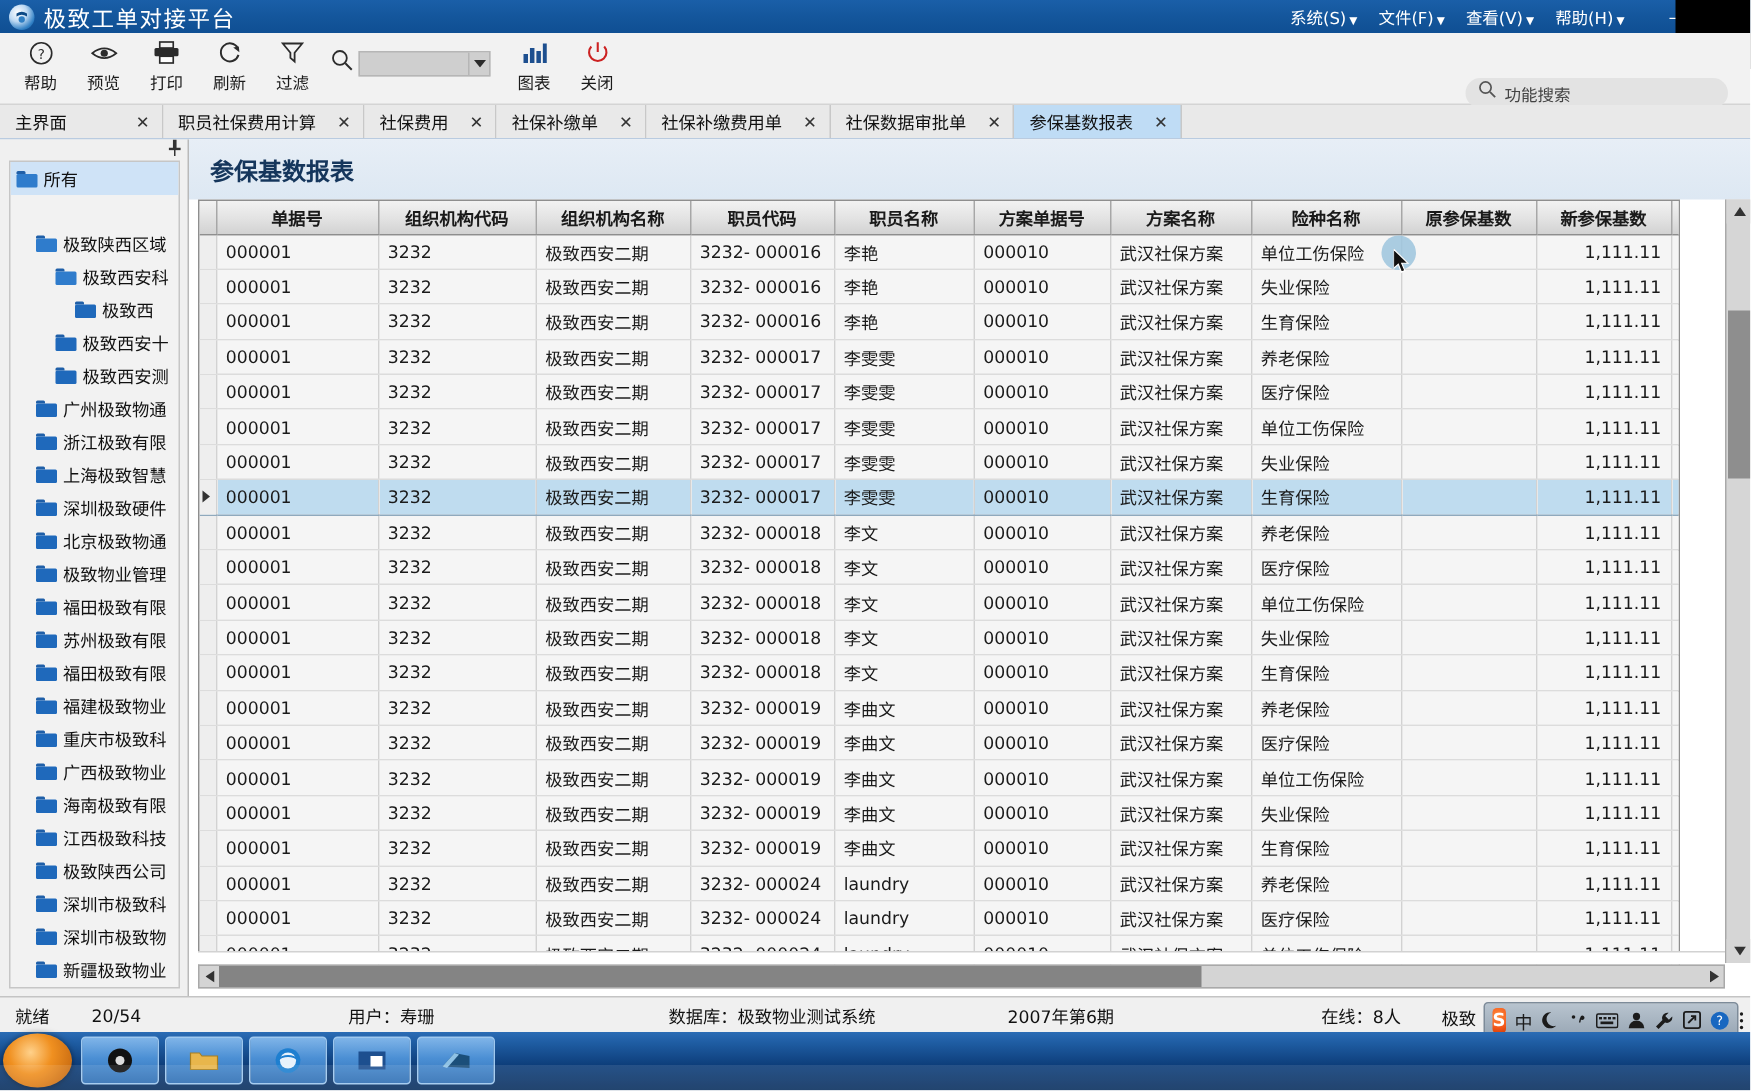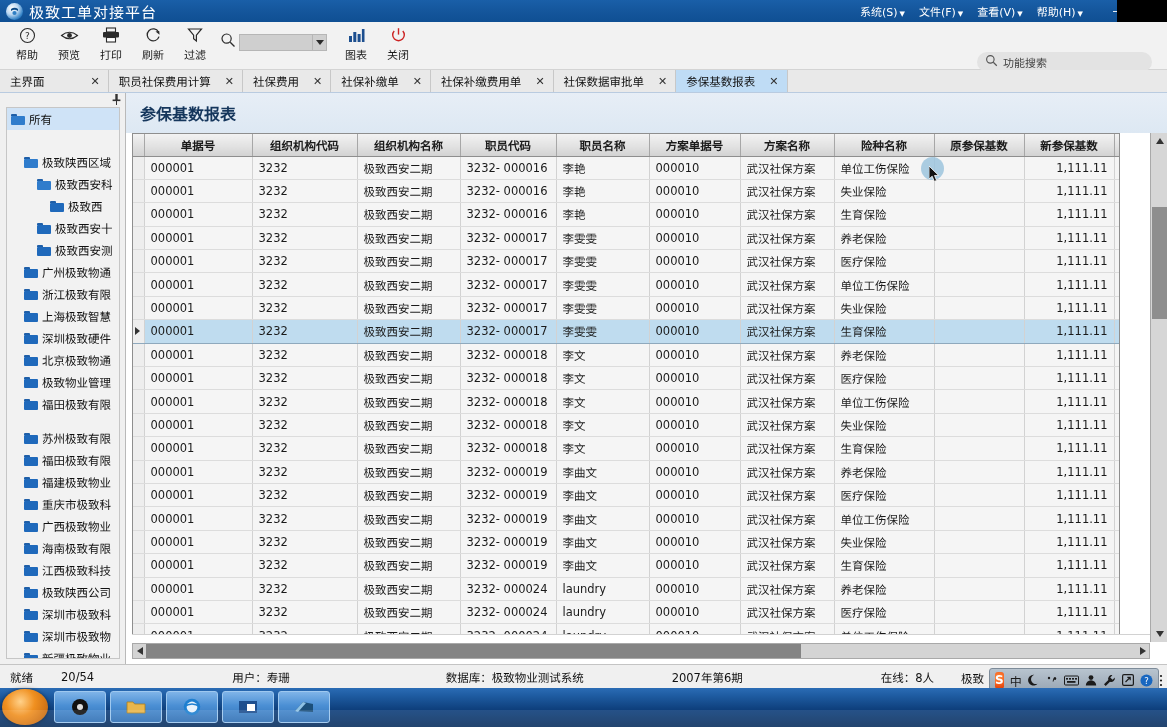--- a/index.html
+++ b/index.html
@@ -538,21 +538,21 @@
           </span>
           <span class="tlabel">极致物业管理</span>
         </div>
         <div class="tnode" style="padding-left: 17px;">
           <span class="folder">
             <span class="tab-bit"></span>
             <span class="body"></span>
           </span>
           <span class="tlabel">福田极致有限</span>
         </div>
-        <div class="tnode" style="padding-left: 17px; margin-top: 12px;">
+        <div class="tnode" style="padding-left: 17px;">
           <span class="folder">
             <span class="tab-bit"></span>
             <span class="body"></span>
           </span>
           <span class="tlabel">苏州极致有限</span>
         </div>
         <div class="tnode" style="padding-left: 17px;">
           <span class="folder">
             <span class="tab-bit"></span>
             <span class="body"></span>

